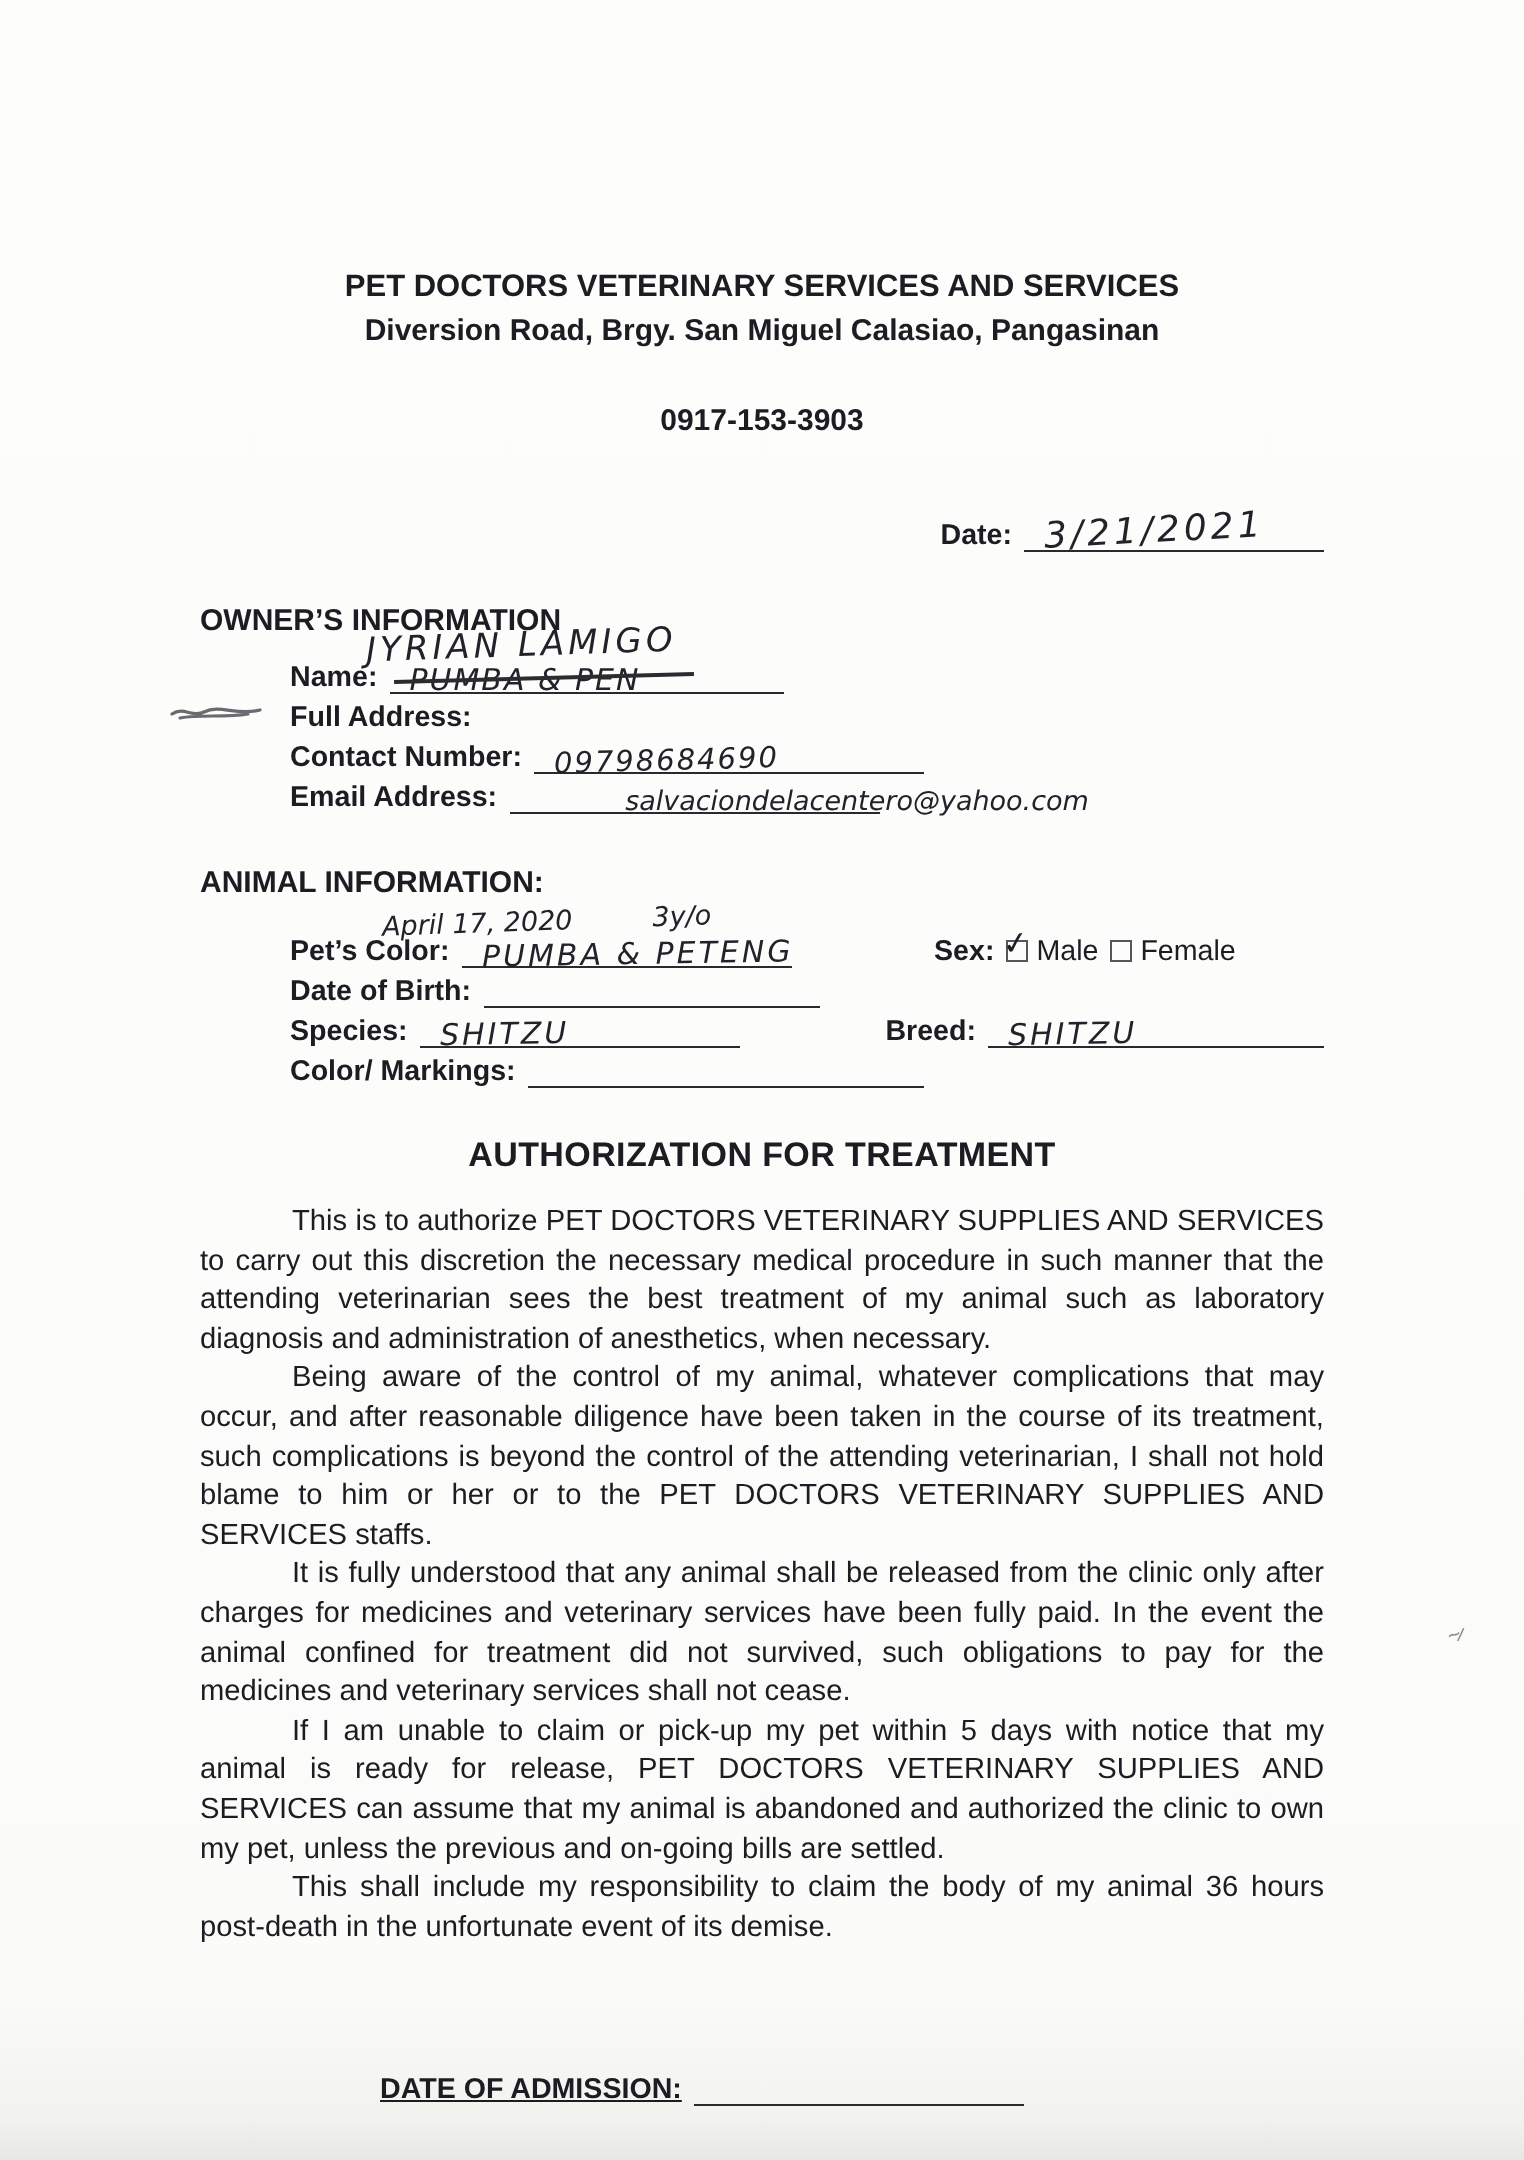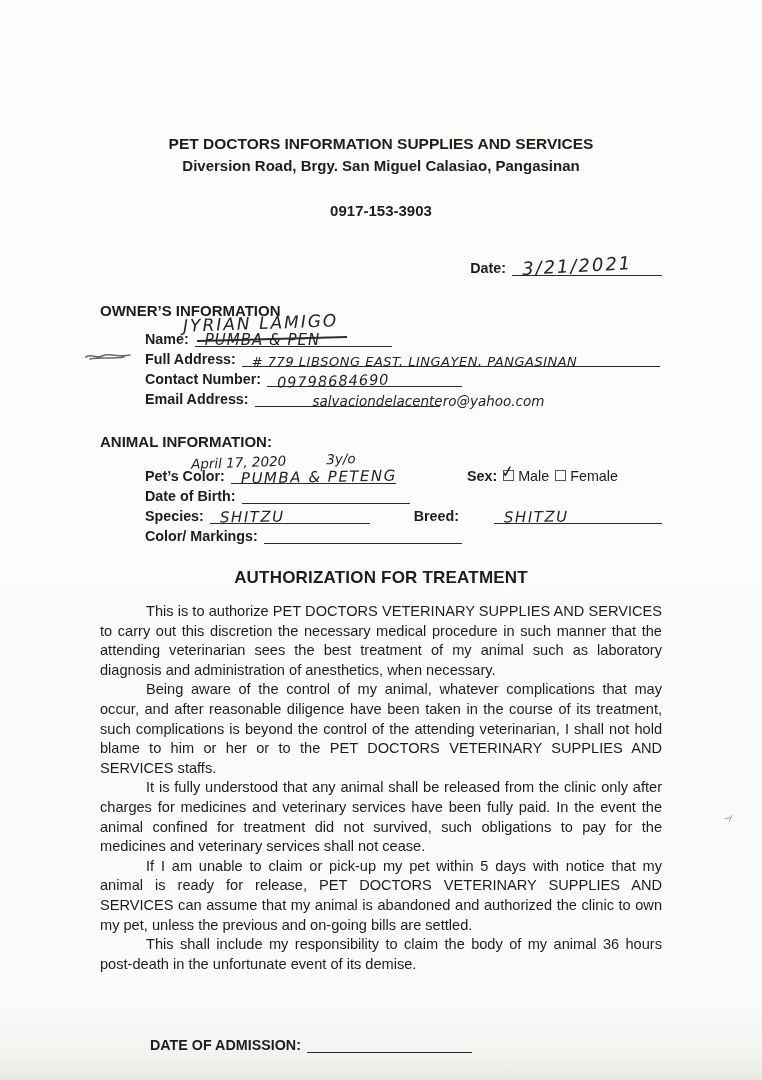--- a/index.html
+++ b/index.html
@@ -70,34 +70,34 @@
   .auth-body{margin-top:14px;}
   .auth-body p{
     margin:0;font-size:14.6px;line-height:19.6px;text-align:justify;text-indent:46px;
   }
   
   .footer{display:flex;margin-top:62px;align-items:flex-end;}
   .signed-block{display:flex;align-items:flex-end;}
   .signed-block .line{width:185px;}
   .sig-svg{position:absolute;left:25px;bottom:-6px;}
   .signed-sub{font-weight:bold;font-size:13.5px;margin-left:72px;margin-top:3px;}
-  .admission-block{display:flex;align-items:flex-end;margin-left:50px;}
+  .admission-block{display:flex;align-items:flex-end;margin-left:90px;text-decoration:underline;}
   .admission-block .line{width:165px;}
   
   .scribble-email{position:absolute;left:84px;top:349px;}
   .mark-tr{position:absolute;left:724px;top:812px;color:#8a8a88;font-size:11px;transform:rotate(-20deg);}
 </style>
 </head>
 <body>
 
 <div class="page">
   <div class="content">
 
     <div class="clinic-header">
-      <div class="h1">PET DOCTORS INFORMATION SUPPLIES AND SERVICES</div>
+      <div class="h1">PET DOCTORS VETERINARY SERVICES AND SERVICES</div>
       <div class="h2">Diversion Road, Brgy. San Miguel Calasiao, Pangasinan</div>
       <div class="h3">0917-153-3903</div>
     </div>
 
     <div class="date-row">
       <span class="lbl">Date:</span>
       <span class="line">
         <span class="hw val date-val">3/21/2021</span>
       </span>
     </div>
@@ -109,23 +109,20 @@
         <span class="lbl">Name:</span>
         <span class="line" style="width:197px;">
           <span class="hw name-correction">JYRIAN LAMIGO</span>
           <span class="hw val" style="font-size:15px;">PUMBA &amp; PEN</span>
           <span class="strike"></span>
         </span>
       </div>
 
       <div class="row">
         <span class="lbl">Full Address:</span>
-        <span class="line" style="width:418px;">
-          <span class="hw val addr-val"># 779 LIBSONG EAST, LINGAYEN, PANGASINAN</span>
-        </span>
       </div>
 
       <div class="row">
         <span class="lbl">Contact Number:</span>
         <span class="line" style="width:195px;">
           <span class="hw val" style="transform:rotate(-1.5deg);">09798684690</span>
         </span>
       </div>
 
       <div class="row">
@@ -167,21 +164,21 @@
         </span>
       </div>
 
       <div class="row col2">
         <span class="left">
           <span class="lbl">Species:</span>
           <span class="line" style="width:160px;">
             <span class="hw val species-val">SHITZU</span>
           </span>
         </span>
-        <span style="display:flex;align-items:flex-end;margin-left:12px;gap:29px;">
+        <span style="display:flex;align-items:flex-end;margin-left:12px;">
           <span class="lbl">Breed:</span>
           <span class="line" style="width:168px;">
             <span class="hw val breed-val">SHITZU</span>
           </span>
         </span>
       </div>
 
       <div class="row">
         <span class="lbl">Color/ Markings:</span>
         <span class="line" style="width:198px;">

